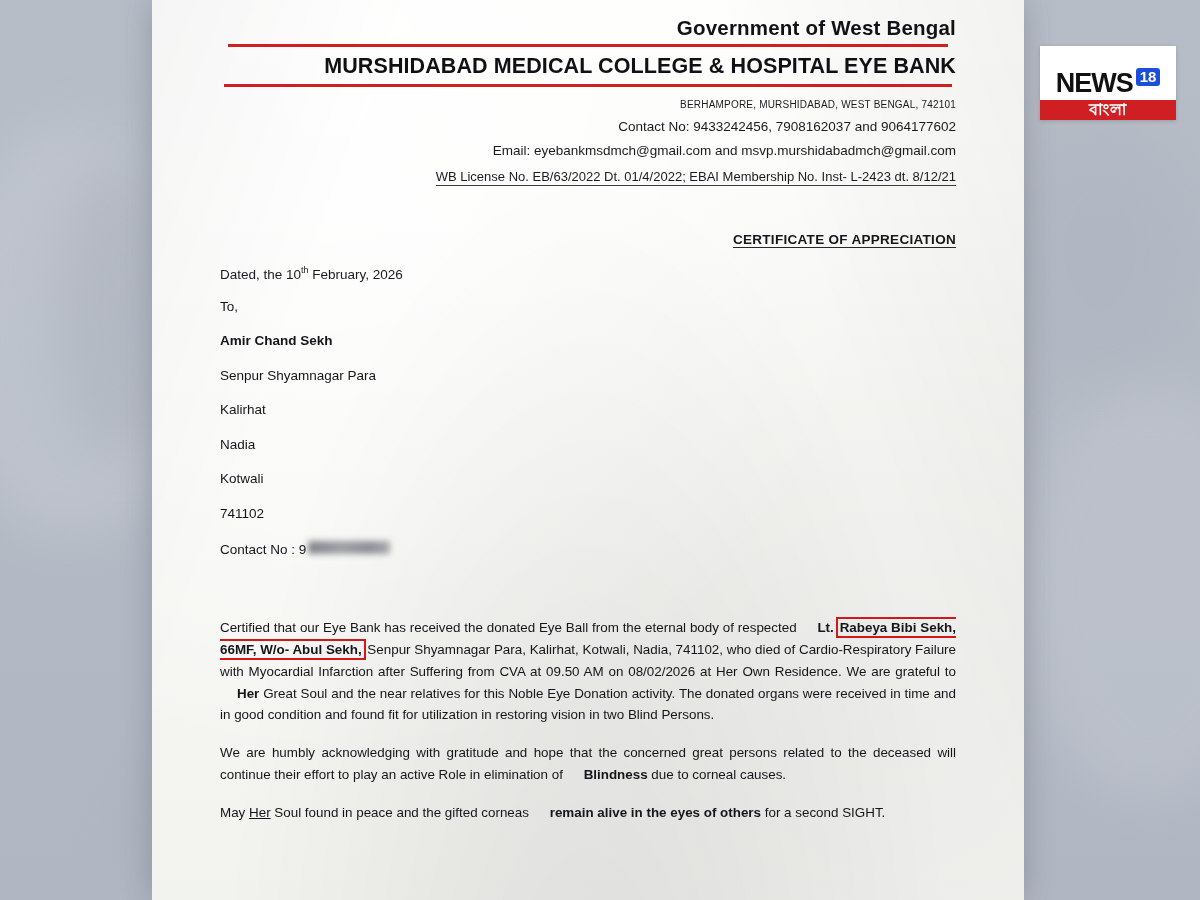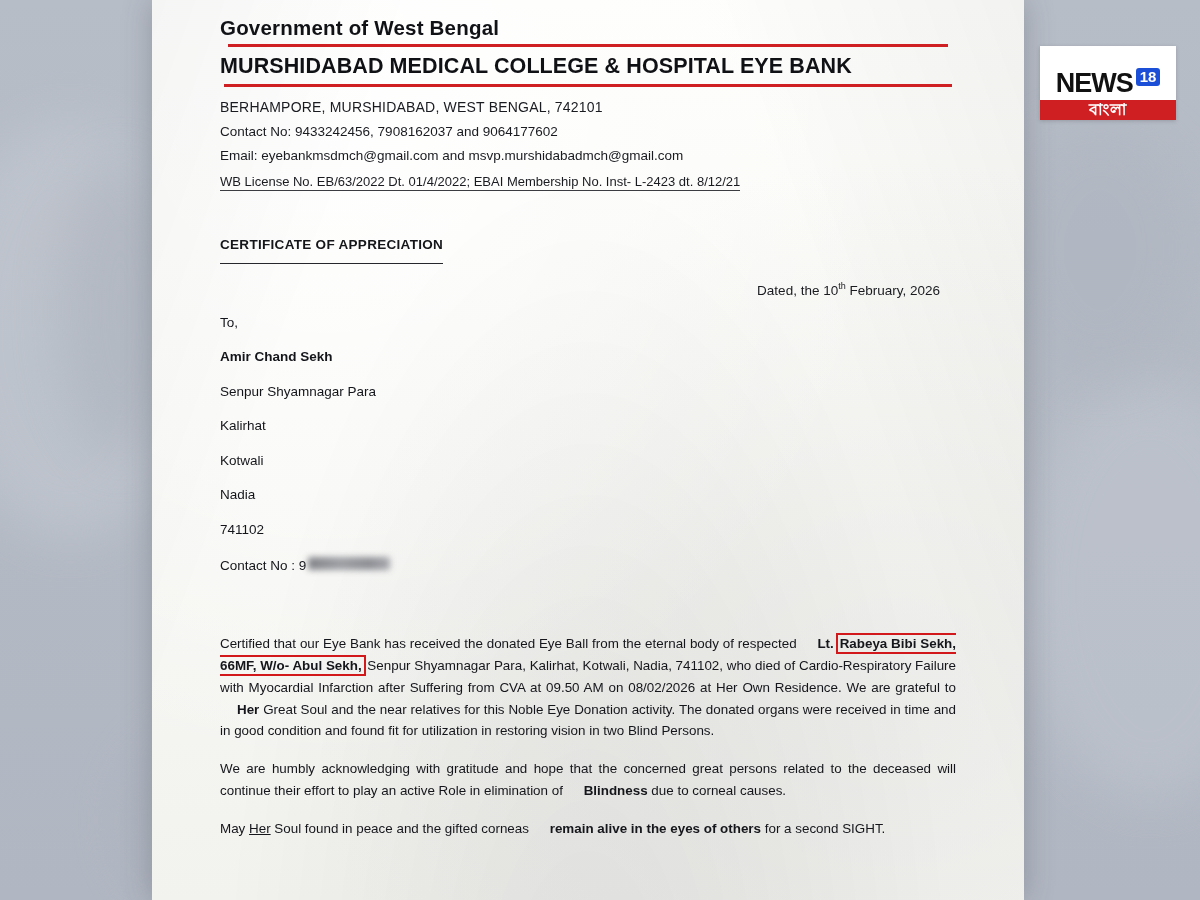--- a/index.html
+++ b/index.html
@@ -60,21 +60,21 @@
     mix-blend-mode: multiply;
   }
 
   .doc {
     position: relative;
     z-index: 2;
     padding: 10px 68px 0 68px;
     font-size: 13.5px;
   }
 
-  .center { text-align: left; }
+  .center { text-align: right; }
 
   .gov {
     font-size: 20.5px;
     font-weight: 700;
     letter-spacing: .2px;
     margin: 6px 0 4px;
     color: #111216;
   }
   .rule-top {
     height: 3px;
@@ -87,43 +87,42 @@
     letter-spacing: .1px;
     color: #101115;
     margin: 0 0 5px;
     white-space: nowrap;
   }
   .rule-bottom {
     height: 3px;
     background: #cf1f23;
     margin: 2px 4px 12px 4px;
   }
-  .addr { font-size: 14px; letter-spacing:.2px; margin: 8px 0 9px; color:#1a1b20; }
+  .addr { font-size: 10px; letter-spacing:.2px; margin: 8px 0 9px; color:#1a1b20; }
   .contact { font-size: 13.5px; margin: 0 0 9px; color:#1a1b20; }
   .email { font-size: 13.5px; margin: 0 0 11px; color:#1a1b20; }
   .license {
     font-size: 13px;
     display: inline-block;
     border-bottom: 1px solid #3b3c42;
     padding-bottom: 1px;
     color:#1a1b20;
   }
 
   .cert-wrap { margin-top: 46px; }
   .cert {
     display: inline-block;
     font-size: 13.5px;
     font-weight: 700;
     letter-spacing: .3px;
     border-bottom: 1.5px solid #26272c;
-    padding-bottom: 11px;
+    padding-bottom: 0;
   }
 
   .dated {
-    text-align: right;
     font-size: 13.5px;
     margin: 17px 16px 0 0;
     color: #1a1b20;
   }
   .dated sup { font-size: 9px; }
 
   .block-to { margin-top: 18px; }
   .line { font-size: 13.5px; line-height: 1.0; margin: 0 0 21px 0; color:#14151a; }
   .line.bold { font-weight: 700; }
 
@@ -250,22 +249,22 @@
 
       <div class="dated">
         <span>Dated, the 10</span><sup>th</sup><span> February, 2026</span>
       </div>
 
       <div class="block-to">
         <div class="line">To,</div>
         <div class="line bold">Amir Chand Sekh</div>
         <div class="line">Senpur Shyamnagar Para</div>
         <div class="line">Kalirhat</div>
+        <div class="line">Nadia</div>
         <div class="line">Kotwali</div>
-        <div class="line">Nadia</div>
         <div class="line">741102</div>
         <div class="contact-line">
           <span>Contact No : 9</span>
           <span class="redacted"></span>
         </div>
       </div>
 
       <div class="body">
 
         <p class="para"><span>Certified that our Eye Bank has received the donated Eye Ball from the eternal body of respected </span><b>Lt.</b> <span class="hl-box">Rabeya Bibi Sekh, 66MF, W/o- Abul Sekh,</span><span> Senpur Shyamnagar Para, Kalirhat, Kotwali, Nadia, 741102, who died of Cardio-Respiratory Failure with Myocardial Infarction after Suffering from CVA at 09.50 AM on 08/02/2026 at Her Own Residence. We are grateful to </span><b>Her</b><span> Great Soul and the near relatives for this Noble Eye Donation activity. The donated organs were received in time and in good condition and found fit for utilization in restoring vision in two Blind Persons.</span></p>

